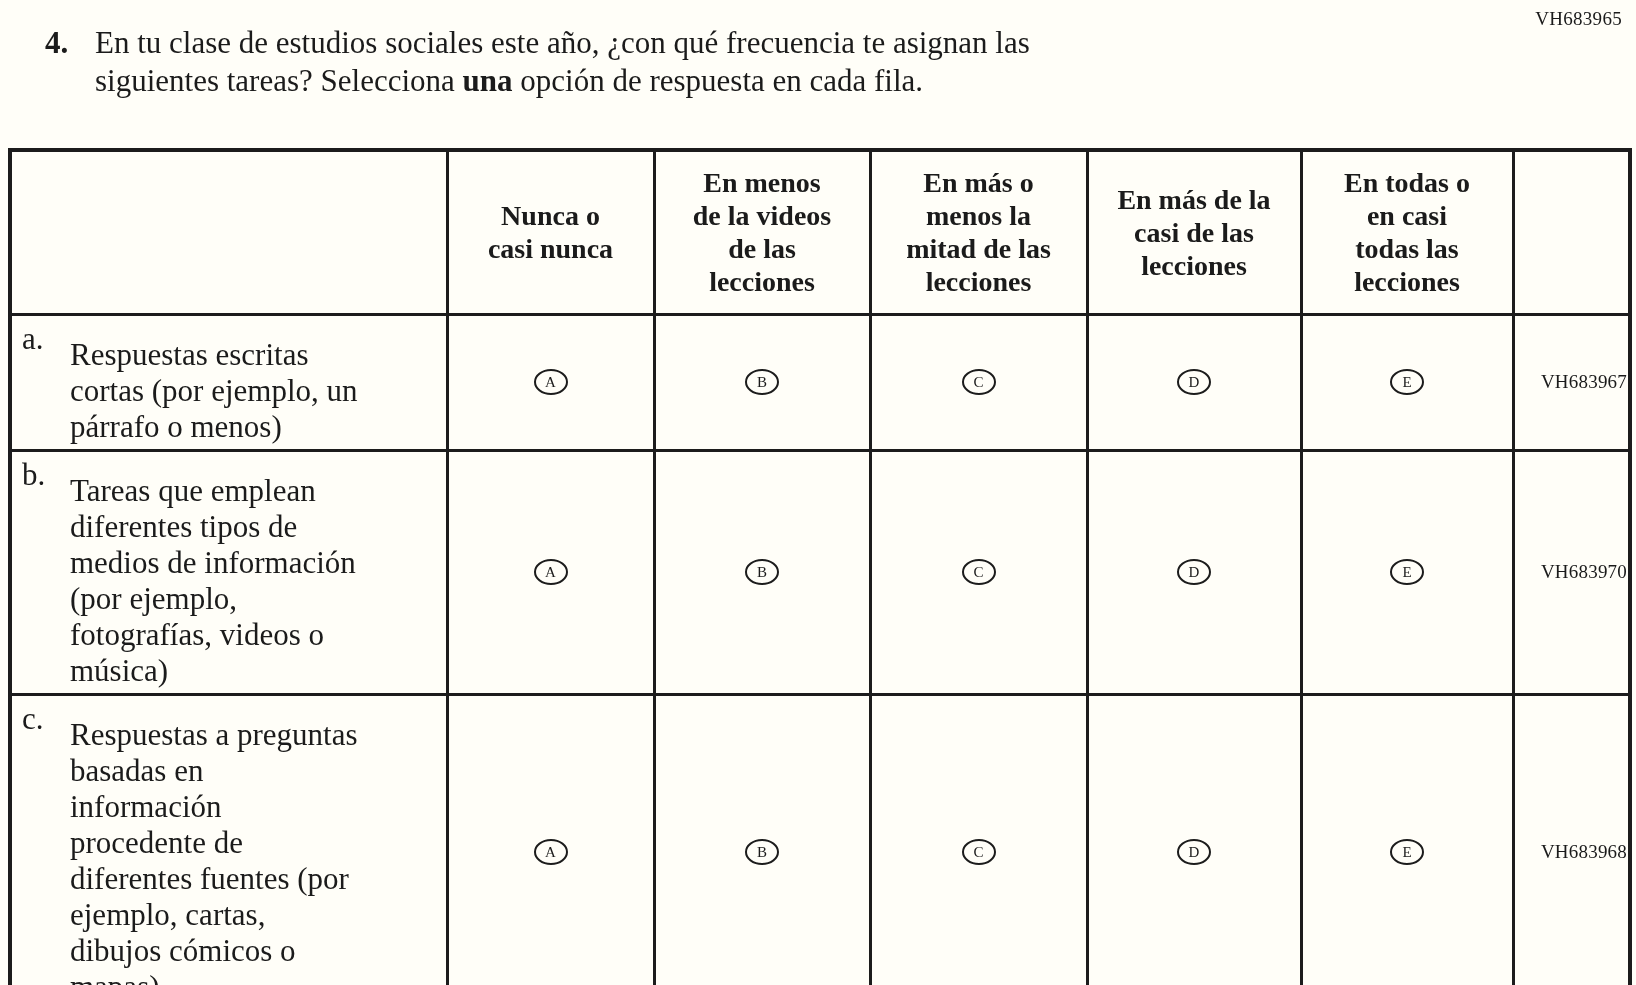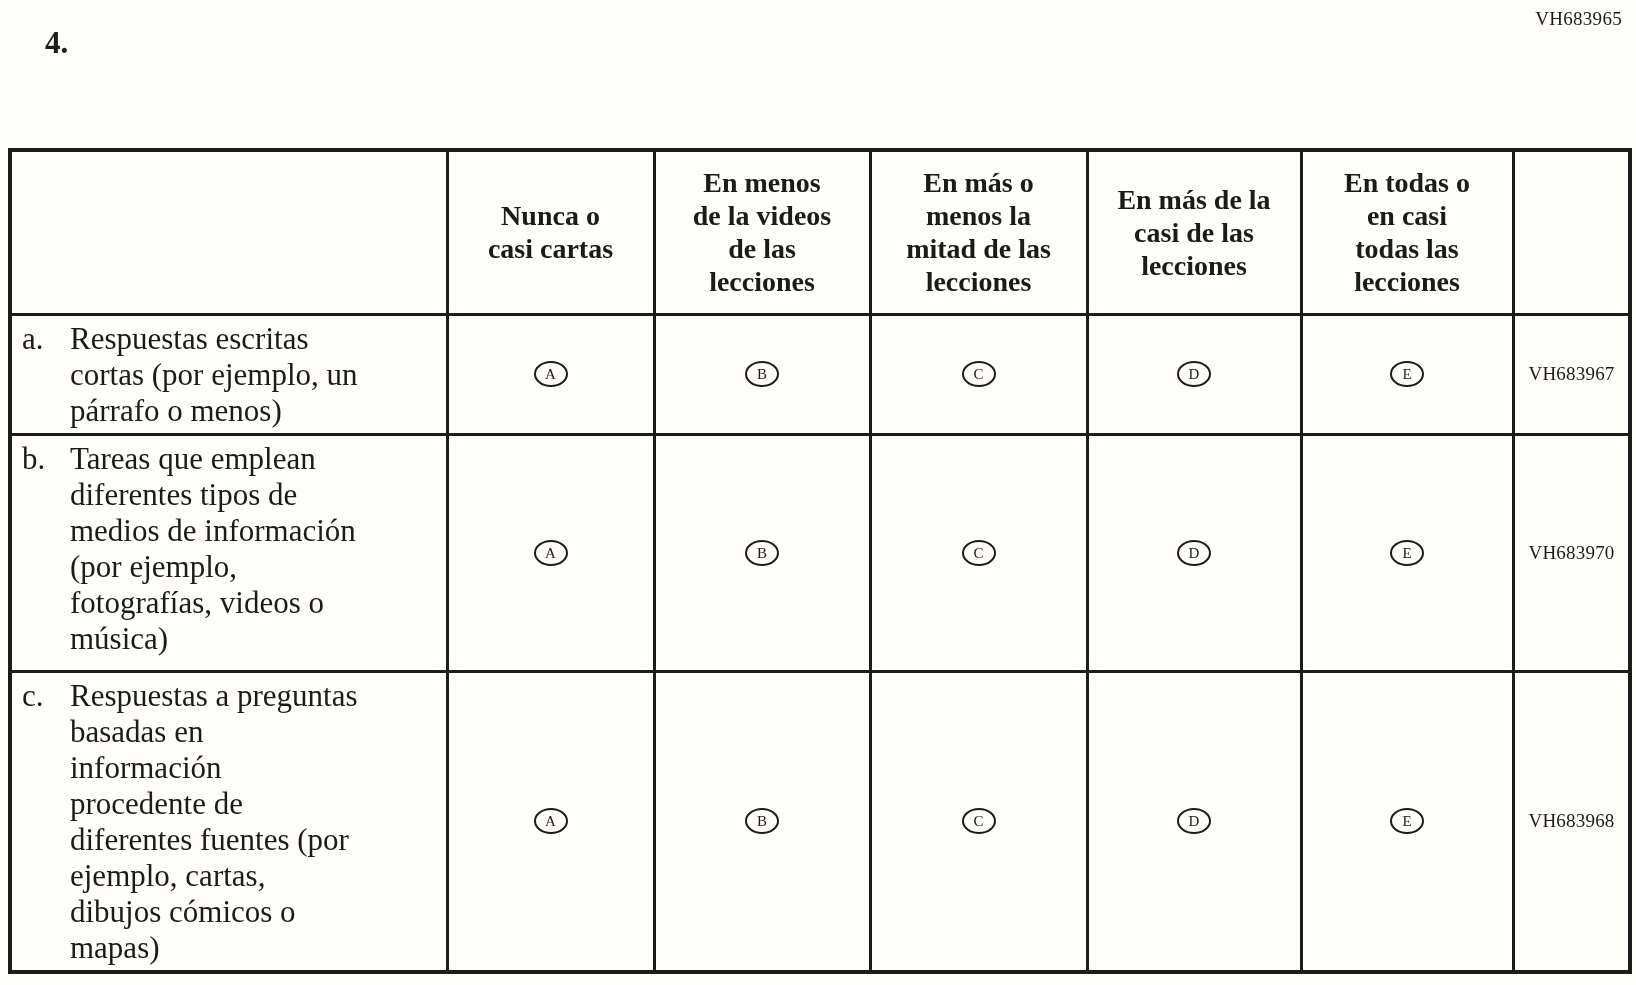--- a/index.html
+++ b/index.html
@@ -75,69 +75,74 @@
   }
   .task-inner {
     display: flex;
     font-size: 31px;
     line-height: 36px;
   }
   .task-letter {
     flex: 0 0 48px;
     width: 48px;
   }
-  .task-text { flex: 1; }
+  .task-text { flex: 1; margin-top: 16px; }
 
   .pre { white-space: pre-line; }
 
   td.option-cell { text-align: center; }
   .bubble {
     display: inline-block;
     width: 30px;
     height: 22px;
     border: 2.5px solid #1c1c1c;
     border-radius: 50%;
     font-size: 15px;
     line-height: 22px;
     text-align: center;
     font-family: "Liberation Serif", serif;
     cursor: pointer;
     background: transparent;
     box-sizing: content-box;
   }
   td.code-cell {
     font-size: 19px;
-    padding-left: 14px;
+    padding-left: 4px;
     letter-spacing: 0.2px;
+    text-align: right;
   }
 </style>
 </head>
 <body>
 
 <div class="top-code">VH683965</div>
 
 <div class="qblock">
   <div class="qnum">4.</div>
+  <div class="qtext">
+    <div>En tu clase de estudios sociales este año, ¿con qué frecuencia te asignan las</div>
+    <div><span>siguientes tareas? Selecciona </span><span class="bold">una</span><span> opción de respuesta en cada fila.</span></div>
+  </div>
 </div>
 
 <table class="freq-table">
   <colgroup>
     <col style="width:437px">
     <col style="width:207px">
     <col style="width:216px">
     <col style="width:217px">
     <col style="width:214px">
     <col style="width:212px">
     <col style="width:117px">
   </colgroup>
   <thead>
     <tr style="height:164px">
       <th></th>
       <th class="pre">Nunca o
-casi cartas</th>
+casi nunca</th>
       <th class="pre">En menos
 de la videos
 de las
 lecciones</th>
       <th class="pre">En más o
 menos la
 mitad de las
 lecciones</th>
       <th class="pre">En más de la
 casi de las

